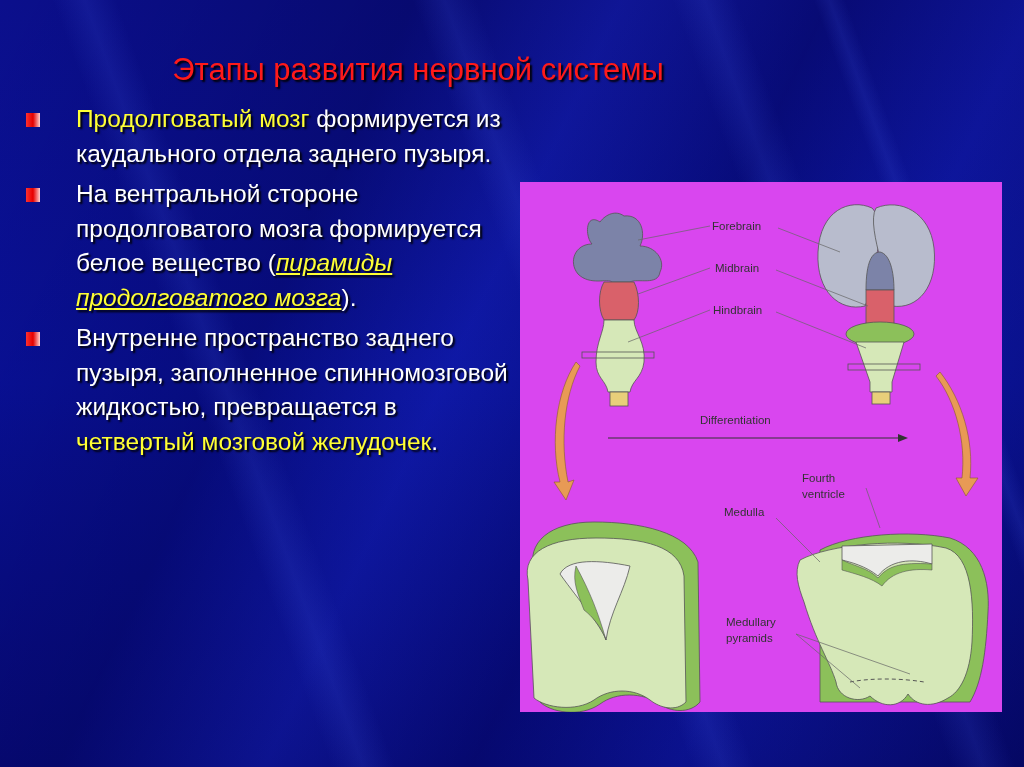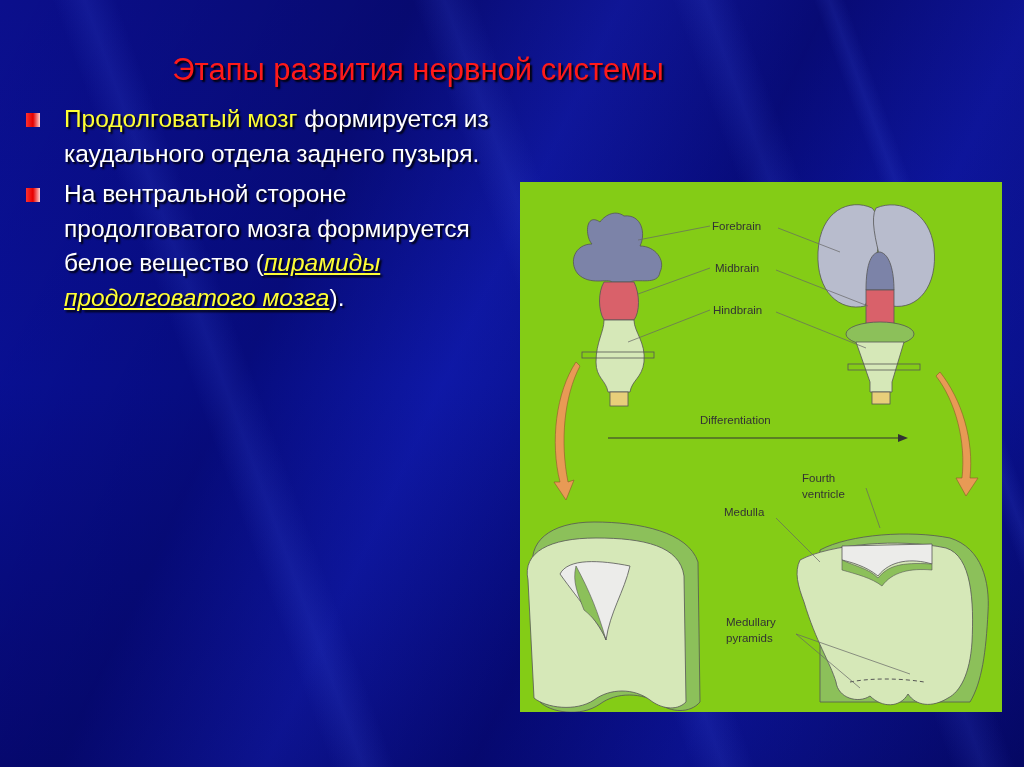--- a/index.html
+++ b/index.html
@@ -15,26 +15,26 @@
   .title {
     position: absolute; top: 52px; left: 0; width: 836px; text-align: center;
     color: #ff1a1a; font-size: 31px; text-shadow: 2px 2px 2px #000;
   }
   .bullets { position: absolute; left: 22px; top: 102px; width: 490px; margin: 0; padding: 0; list-style: none; }
   .bullet { position: relative; padding-left: 42px; margin-bottom: 6px; }
   .bullet-marker {
     position: absolute; left: 4px; top: 11px; width: 14px; height: 14px;
     background: linear-gradient(90deg, #ff3030 0%, #e60000 50%, #ffd0d0 100%);
   }
-  .bullet-text { color: #ffffff; font-size: 24.5px; line-height: 34.5px; text-shadow: 2px 2px 2px #000; }
+  .bullet-text { color: #ffffff; font-size: 24.5px; line-height: 34.5px; text-shadow: 2px 2px 2px #000; margin-left: 12px; }
   .hl { color: #ffff33; }
   .it { font-style: italic; text-decoration: underline; }
   .figure {
     position: absolute; left: 520px; top: 182px; width: 482px; height: 530px;
-    background: #84cc16;
+    background: #d946ef;
   }
   .figure svg { position: absolute; left: 0; top: 0; }
   .lbl { font-family: "Liberation Sans", sans-serif; font-size: 11.5px; fill: #333; }
 </style>
 </head>
 <body>
 
 <div class="streak" style="left:200px"></div>
 <div class="streak" style="left:560px"></div>
 <div class="streak" style="left:820px"></div>
@@ -43,20 +43,24 @@
 <div class="title">Этапы развития нервной системы</div>
 
 <ul class="bullets">
   <li class="bullet">
     <span class="bullet-marker"></span>
     <div class="bullet-text"><span class="hl">Продолговатый мозг</span><span> формируется из каудального отдела заднего пузыря.</span></div>
   </li>
   <li class="bullet">
     <span class="bullet-marker"></span>
     <div class="bullet-text"><span>На вентральной стороне продолговатого мозга формируется белое вещество (</span><span class="hl it">пирамиды продолговатого мозга</span><span>).</span></div>
+  </li>
+  <li class="bullet">
+    <span class="bullet-marker"></span>
+    <div class="bullet-text"><span>Внутренне пространство заднего пузыря, заполненное спинномозговой жидкостью, превращается в </span><span class="hl">четвертый мозговой желудочек</span><span>.</span></div>
   </li>
 </ul>
 
 <div class="figure">
   <svg width="482" height="530" viewBox="0 0 482 530">
 
     <g>
       <path d="M80,40 C65,30 65,55 72,62 C55,62 48,80 58,92 C70,104 88,96 92,100 L110,100 C118,96 138,104 140,90 C146,78 135,64 120,64 C126,52 122,32 104,34 C96,28 86,32 80,40 Z" fill="#7c83a8" stroke="#555" stroke-width="0.8"></path>
       <path d="M84,100 L114,100 C120,112 120,130 114,138 L84,138 C78,128 78,110 84,100 Z" fill="#d9616a" stroke="#555" stroke-width="0.8"></path>
       <path d="M84,138 L114,138 C114,150 126,160 124,180 C122,196 112,198 110,210 L88,210 C86,198 76,196 76,180 C76,160 84,150 84,138 Z" fill="#d6e8b8" stroke="#555" stroke-width="0.8"></path>

